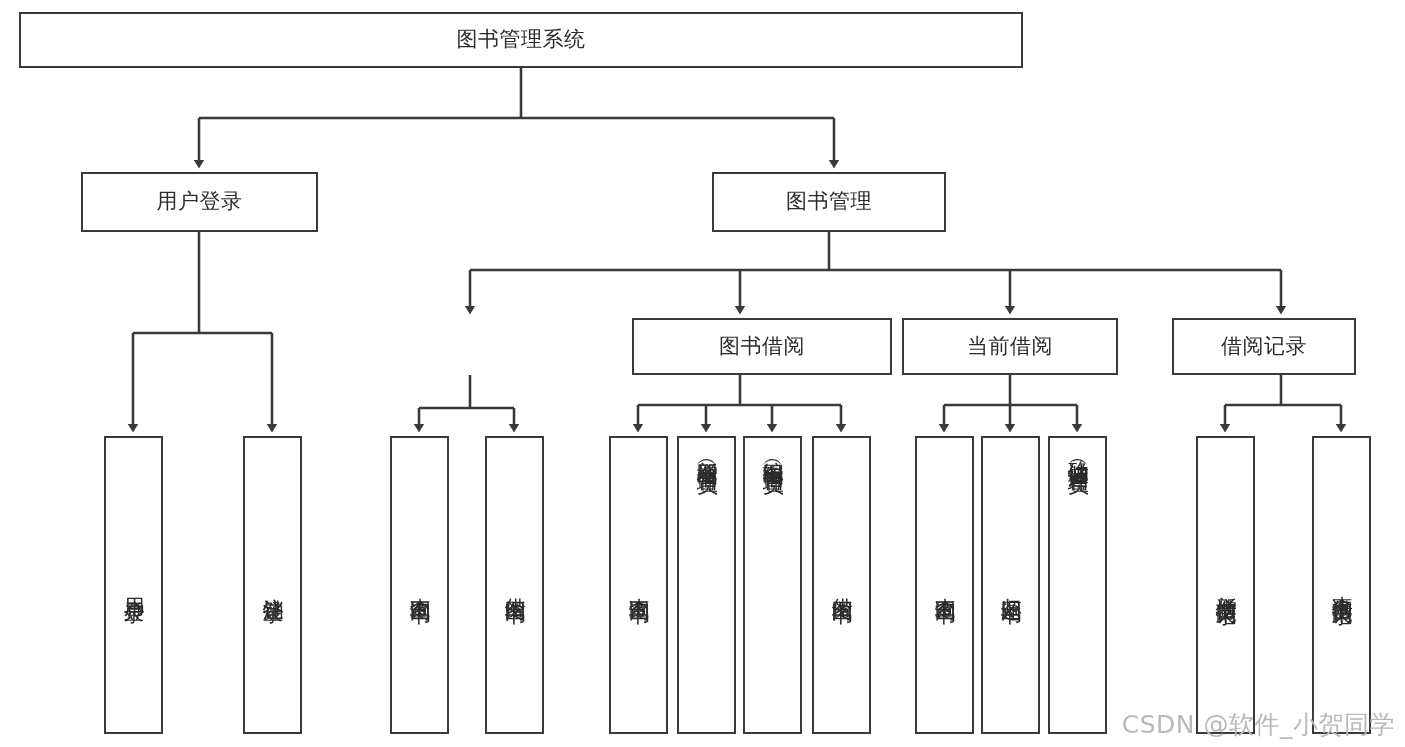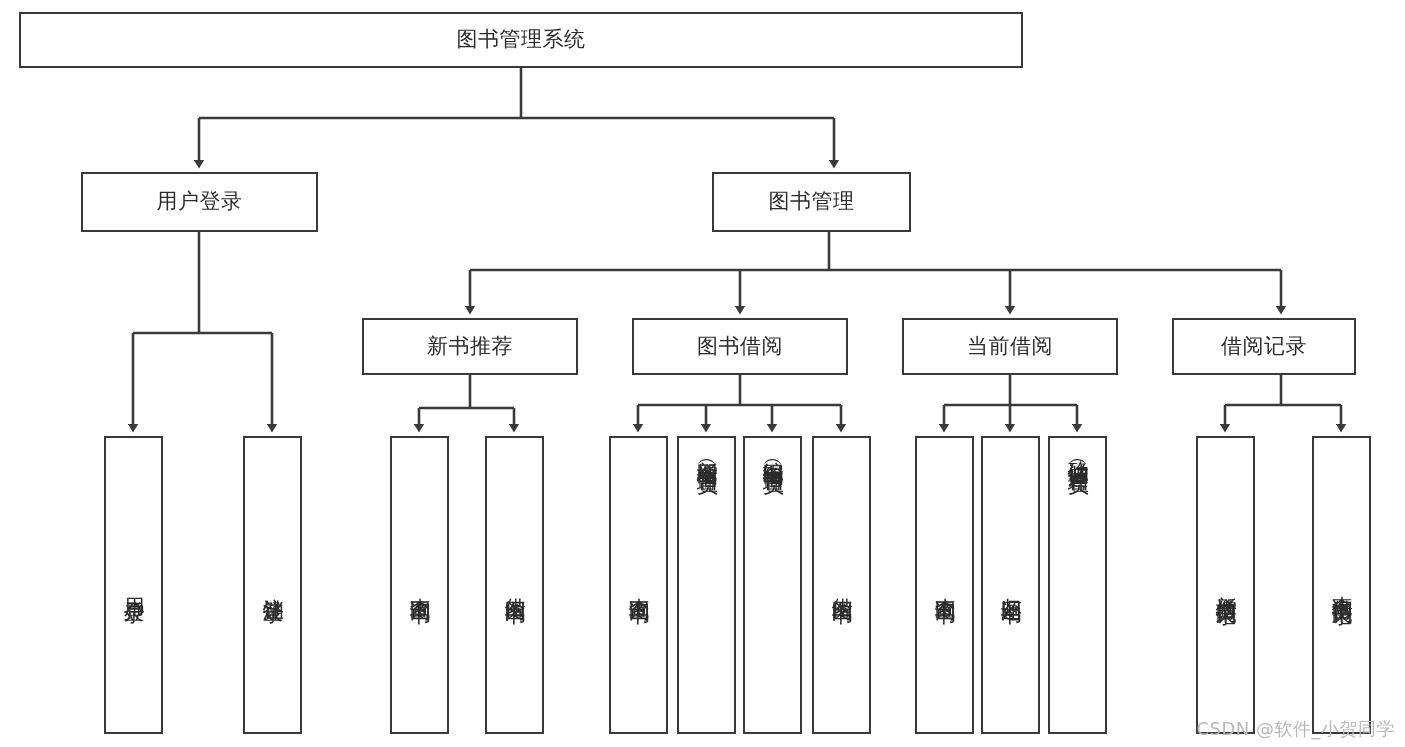--- a/index.html
+++ b/index.html
@@ -57,21 +57,21 @@
     padding-top: 6px;
   }
   .v-node.center-v {
     align-items: center;
     padding-top: 0;
   }
   #watermark {
     position: absolute;
     right: 10px;
     bottom: 6px;
-    font-size: 18px;
+    font-size: 25px;
     color: #b9b9b9;
     letter-spacing: 0.5px;
     white-space: nowrap;
     pointer-events: none;
   }
 </style>
 </head>
 <body>
 
 <div id="canvas">
@@ -126,28 +126,25 @@
     </g>
   </svg>
 
   <div class="node h-node" style="left:19px; top:12px; width:1004px; height:56px;">
     <span class="node-label">图书管理系统</span>
   </div>
 
   <div class="node h-node" style="left:81px; top:172px; width:237px; height:60px;">
     <span class="node-label">用户登录</span>
   </div>
-  <div class="node h-node" style="left:712px; top:172px; width:199px; height:60px;">
+  <div class="node h-node" style="left:712px; top:172px; width:234px; height:60px;">
     <span class="node-label">图书管理</span>
   </div>
 
-  <div class="node h-node" style="left:362px; top:318px; width:216px; height:57px;">
-    <span class="node-label">新书推荐</span>
-  </div>
-  <div class="node h-node" style="left:632px; top:318px; width:216px; height:57px;">
+  <div class="node h-node" style="left:632px; top:318px; width:260px; height:57px;">
     <span class="node-label">图书借阅</span>
   </div>
   <div class="node h-node" style="left:902px; top:318px; width:216px; height:57px;justify-content:center;">
     <span class="node-label">当前借阅</span>
   </div>
   <div class="node h-node" style="left:1172px; top:318px; width:184px; height:57px;">
     <span class="node-label">借阅记录</span>
   </div>
 
   <div class="node v-node center-v" style="left:104px; top:436px; width:59px; height:298px;">

